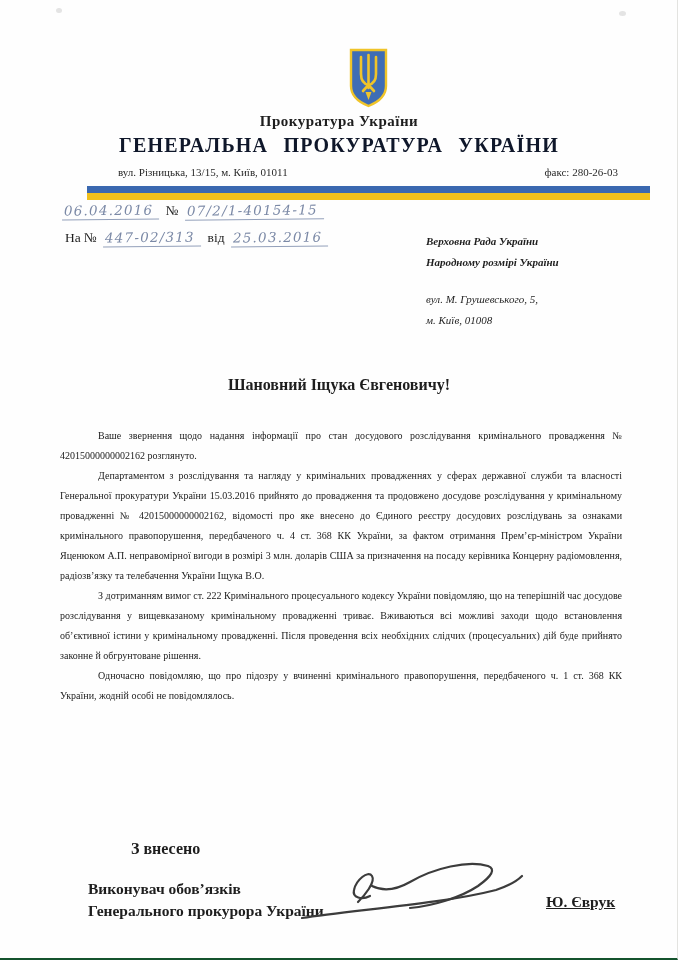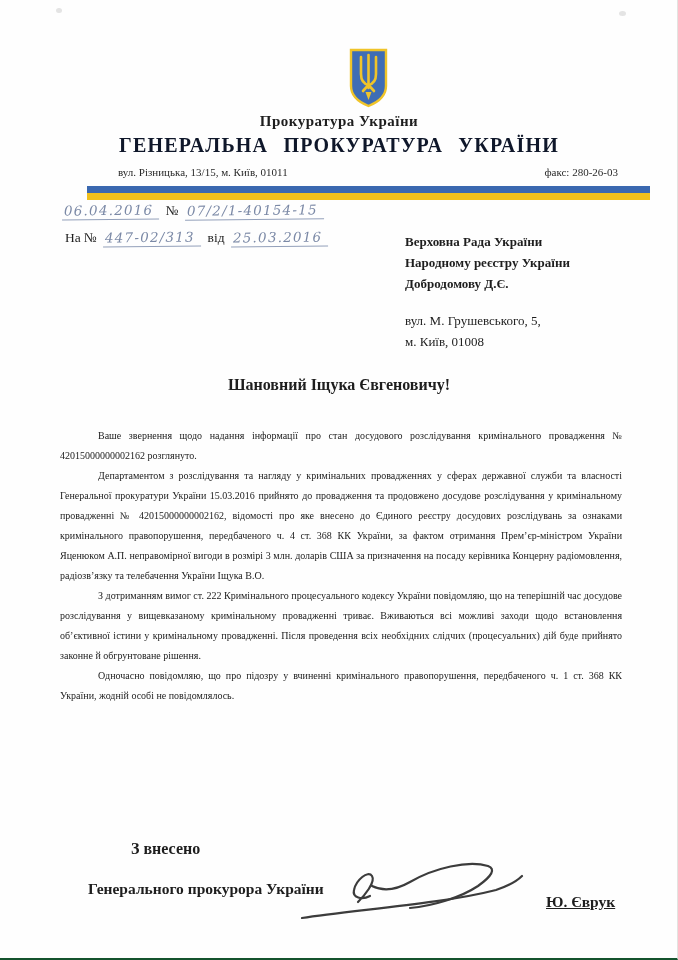--- a/index.html
+++ b/index.html
@@ -37,21 +37,21 @@
   .ref-line { margin-bottom: 9px; white-space: nowrap; }
   .hand {
     font-family: "DejaVu Serif", serif; font-style: italic;
     color: #7b89a6; letter-spacing: 1.2px; font-size: 13.5px;
     border-bottom: 1px solid #93a0ba; padding: 0 6px 1px 2px;
     display: inline-block; transform: rotate(-0.6deg);
   }
   .printed { color: #1e1e1e; padding: 0 3px; }
 
   
-  .recipient { position: absolute; left: 405px; top: 231px; font-size: 13px; line-height: 21px; }
+  .recipient { position: absolute; left: 426px; top: 231px; font-size: 11px; line-height: 21px; font-style: italic; }
   .recipient .bold-line { font-weight: bold; }
   .recipient .addr { margin-top: 16px; font-weight: normal; }
 
   
   .salutation {
     position: absolute; left: 0; top: 376px; width: 678px;
     text-align: center; font-weight: bold; font-size: 16px;
   }
 
   
@@ -107,38 +107,38 @@
     <div class="ref-line">
       <span class="printed">На №</span>
       <span class="hand">447-02/313</span>
       <span class="printed">від</span>
       <span class="hand">25.03.2016</span>
     </div>
   </div>
 
   <div class="recipient">
     <div class="bold-line">Верховна Рада України</div>
-    <div class="bold-line">Народному реєстру України</div>
-    <div class="bold-line">Добродомову Д.Є.</div>
+    <div class="bold-line">Народному розмірі України</div>
     <div class="addr">вул. М. Грушевського, 5,</div>
     <div>м. Київ, 01008</div>
   </div>
 
   <div class="salutation">Шановний Іщука Євгеновичу!</div>
 
   <div class="body-text">
     <p>Ваше звернення щодо надання інформації про стан досудового розслідування кримінального провадження № 42015000000002162 розглянуто.</p>
     <p>Департаментом з розслідування та нагляду у кримінальних провадженнях у сферах державної служби та власності Генеральної прокуратури України 15.03.2016 прийнято до провадження та продовжено досудове розслідування у кримінальному провадженні № 42015000000002162, відомості про яке внесено до Єдиного реєстру досудових розслідувань за ознаками кримінального правопорушення, передбаченого ч. 4 ст. 368 КК України, за фактом отримання Прем’єр-міністром України Яценюком А.П. неправомірної вигоди в розмірі 3 млн. доларів США за призначення на посаду керівника Концерну радіомовлення, радіозв’язку та телебачення України Іщука В.О.</p>
     <p>З дотриманням вимог ст. 222 Кримінального процесуального кодексу України повідомляю, що на теперішній час досудове розслідування у вищевказаному кримінальному провадженні триває. Вживаються всі можливі заходи щодо встановлення об’єктивної істини у кримінальному провадженні. Після проведення всіх необхідних слідчих (процесуальних) дій буде прийнято законне й обгрунтоване рішення.</p>
     <p>Одночасно повідомляю, що про підозру у вчиненні кримінального правопорушення, передбаченого ч. 1 ст. 368 КК України, жодній особі не повідомлялось.</p>
   </div>
 
   <div class="regards">З внесено</div>
 
   <div class="sign-position">
+    <div>Виконувач обов’язків</div>
     <div>Генерального прокурора України</div>
   </div>
 
   <svg class="signature-svg" viewBox="0 0 262 80">
     <g stroke="#3c3c3c" fill="none" stroke-width="2.2" stroke-linecap="round">
       <path d="M78 44 C70 48 60 46 62 38 C64 28 76 18 80 24 C84 30 72 44 66 50"></path>
       <path d="M80 34 C92 40 104 38 118 30 C142 16 176 8 196 14 C204 17 200 24 186 34 C168 46 140 54 118 56"></path>
       <path d="M10 66 C60 58 150 52 204 38 C216 34 224 30 230 24"></path>
     </g>
   </svg>

